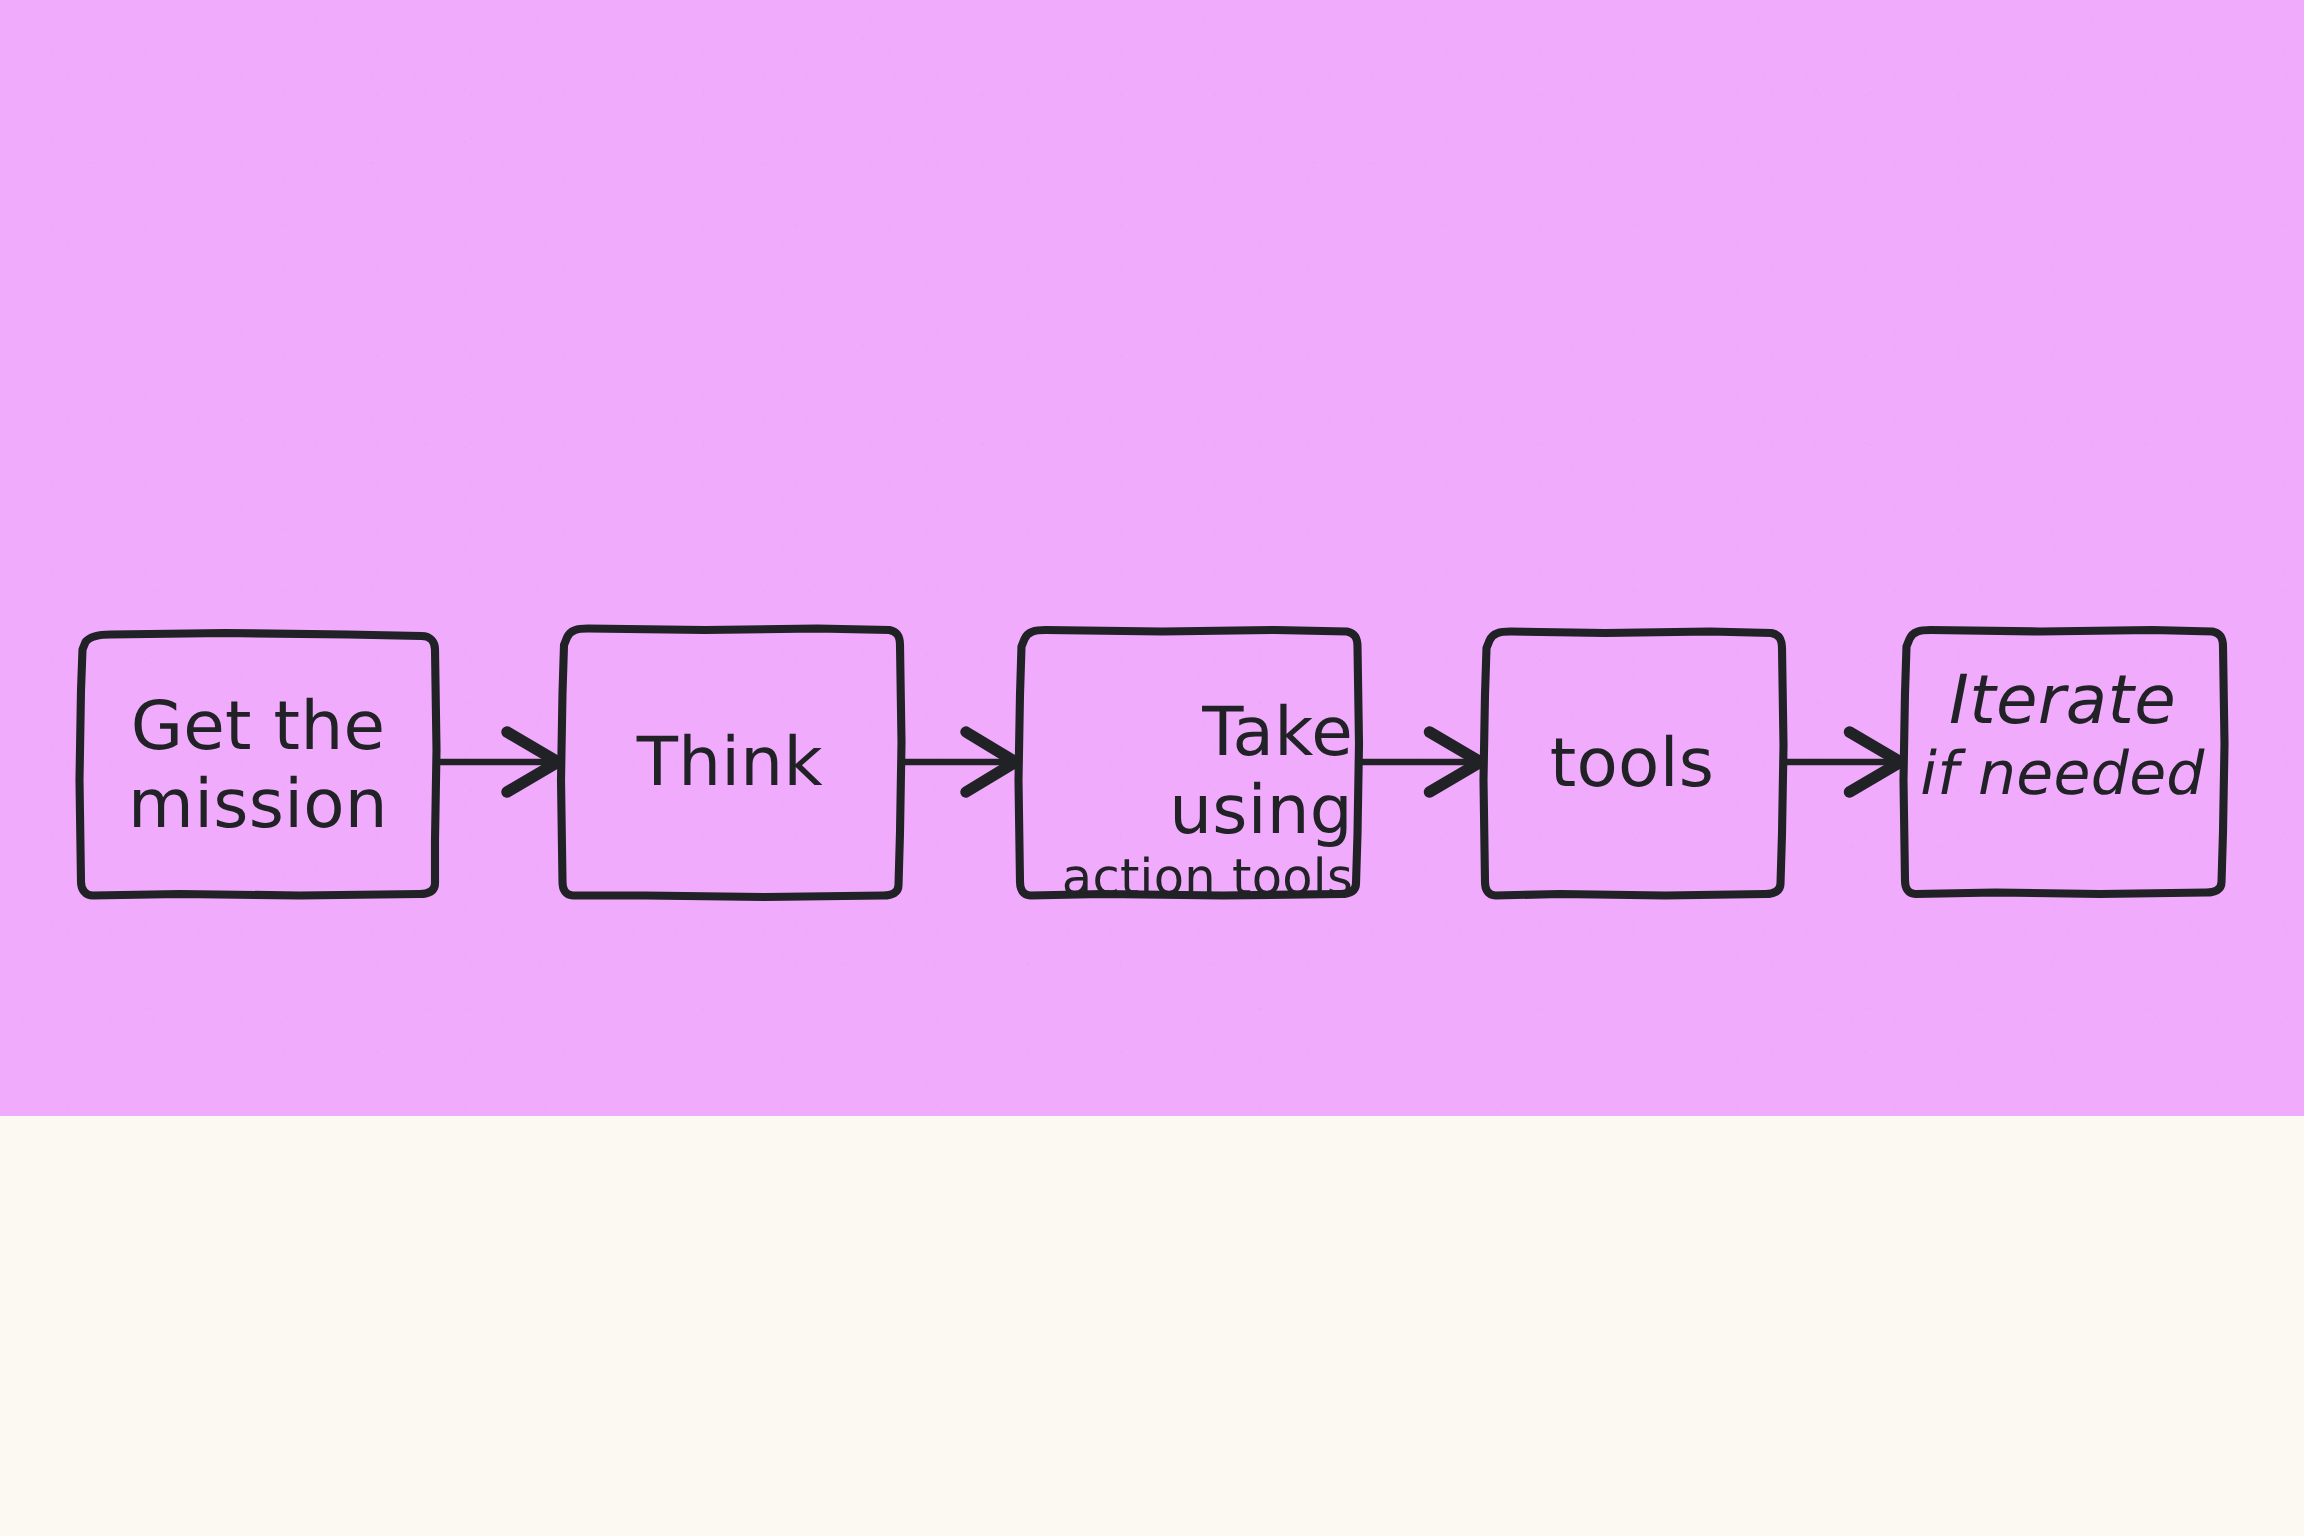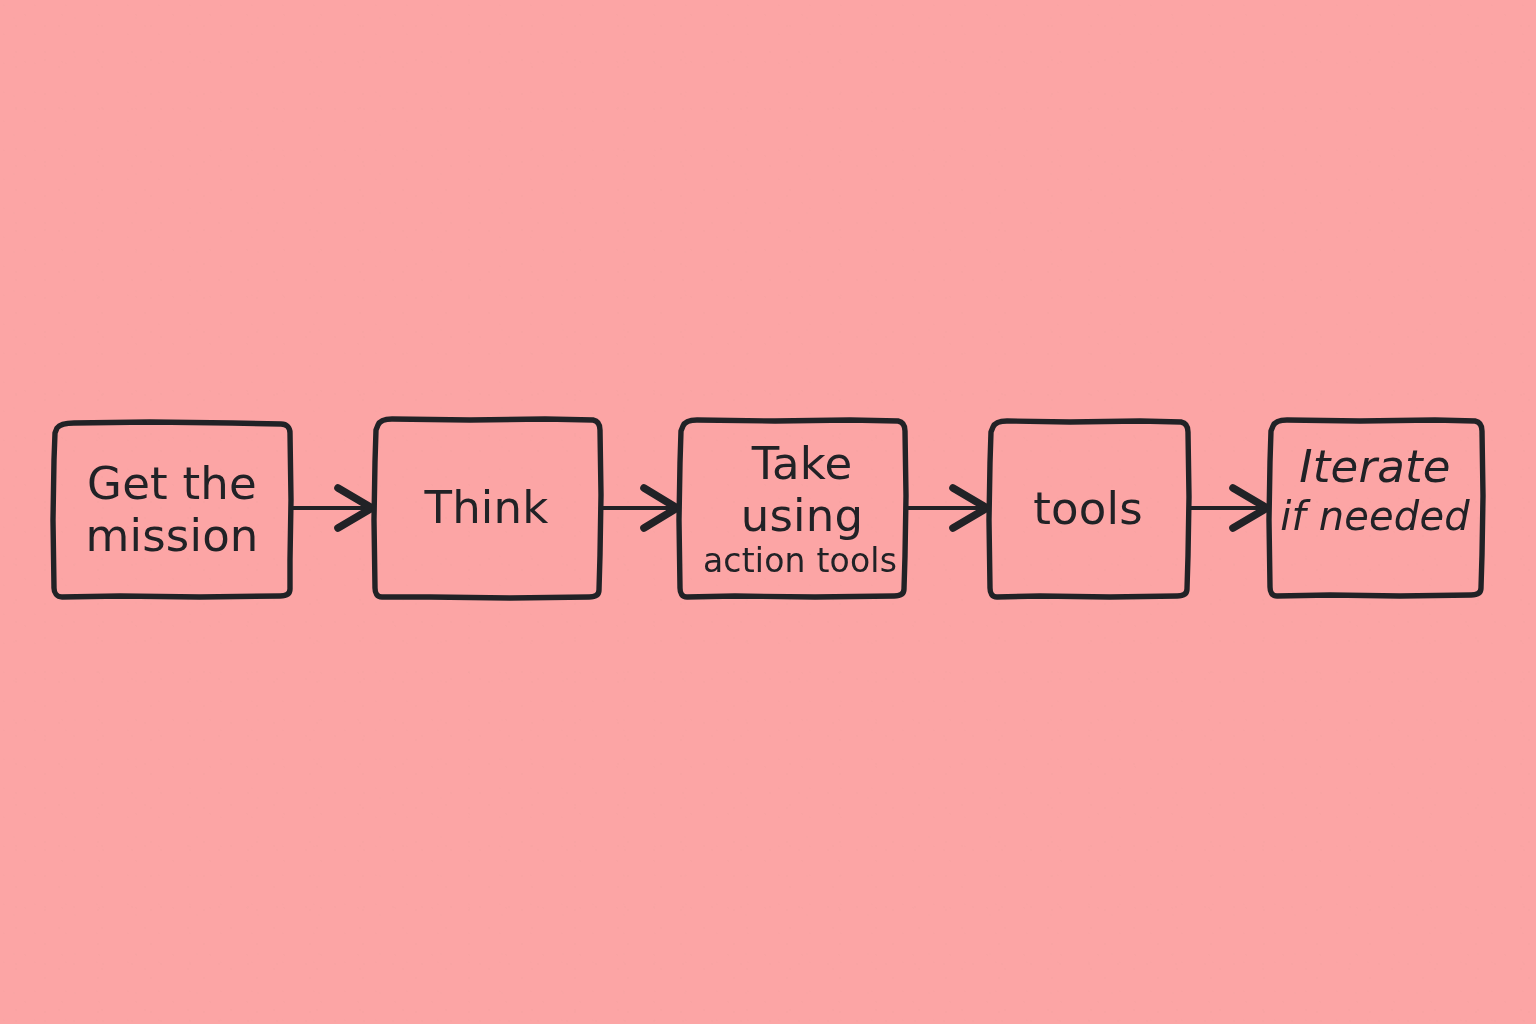--- a/index.html
+++ b/index.html
@@ -10,22 +10,22 @@
     width: 1536px;
     height: 1024px;
     overflow: hidden;
     background: #fbf9f2;
     font-family: "DejaVu Sans", sans-serif;
   }
 
   #canvas {
     position: relative;
     width: 1536px;
-    height: 1024px;
-    background-color: #fca5a5;
+    height: 744px;
+    background-color: #f0abfc;
   }
 
   
   #paper-grain {
     position: absolute;
     inset: 0;
     pointer-events: none;
     opacity: 0.55;
     background-image:
       radial-gradient(circle at 12% 18%, rgba(160,150,125,0.055) 0 1px, transparent 1px),
@@ -53,21 +53,21 @@
     color: #212226;
     font-family: "DejaVu Sans", sans-serif;
     letter-spacing: 0.2px;
     -webkit-font-smoothing: antialiased;
   }
   .node-label .line {
     display: block;
     white-space: nowrap;
   }
   .node-label.center { align-items: center; text-align: center; }
-  .node-label.left   { align-items: center; text-align: left; }
+  .node-label.left   { align-items: flex-end; text-align: left; margin-top: 24px; }
 
   .big  { font-size: 45px; line-height: 1.16; }
   .small{ font-size: 33px; line-height: 1.16; }
   .mid  { font-size: 40px; line-height: 1.16; }
 </style>
 </head>
 <body>
 
 <div id="canvas">
 

